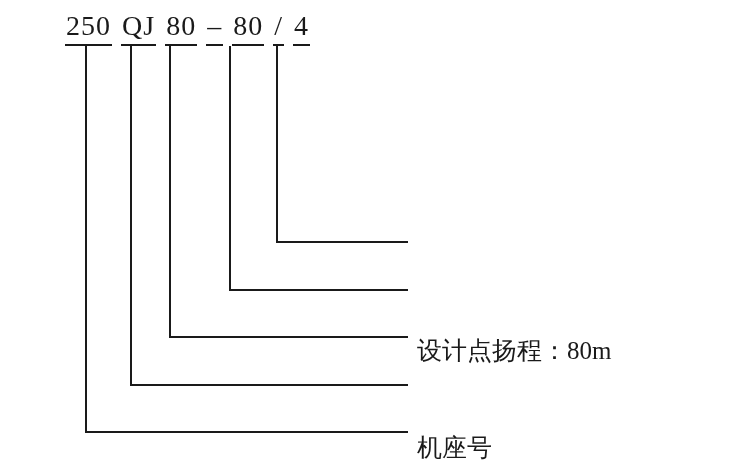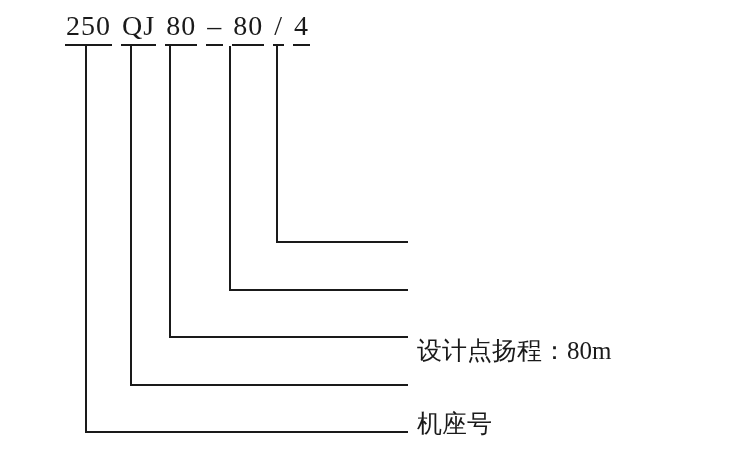--- a/index.html
+++ b/index.html
@@ -72,15 +72,15 @@
   <div class="vline" style="left:229px; top:46px; height:245px;"></div>
   <div class="vline" style="left:276px; top:46px; height:197px;"></div>
 
   <div class="hline" style="left:276px; top:241px; width:132px;"></div>
   <div class="hline" style="left:229px; top:289px; width:179px;"></div>
   <div class="hline" style="left:169px; top:336px; width:239px;"></div>
   <div class="hline" style="left:130px; top:384px; width:278px;"></div>
   <div class="hline" style="left:85px;  top:431px; width:323px;"></div>
 
   <div class="anno-label" style="top:290px;margin-top:45px;">设计点扬程：80m</div>
-  <div class="anno-label" style="top:408px;">机座号</div>
+  <div class="anno-label" style="top:432px;">机座号</div>
 
 </div>
 
 </body></html>

